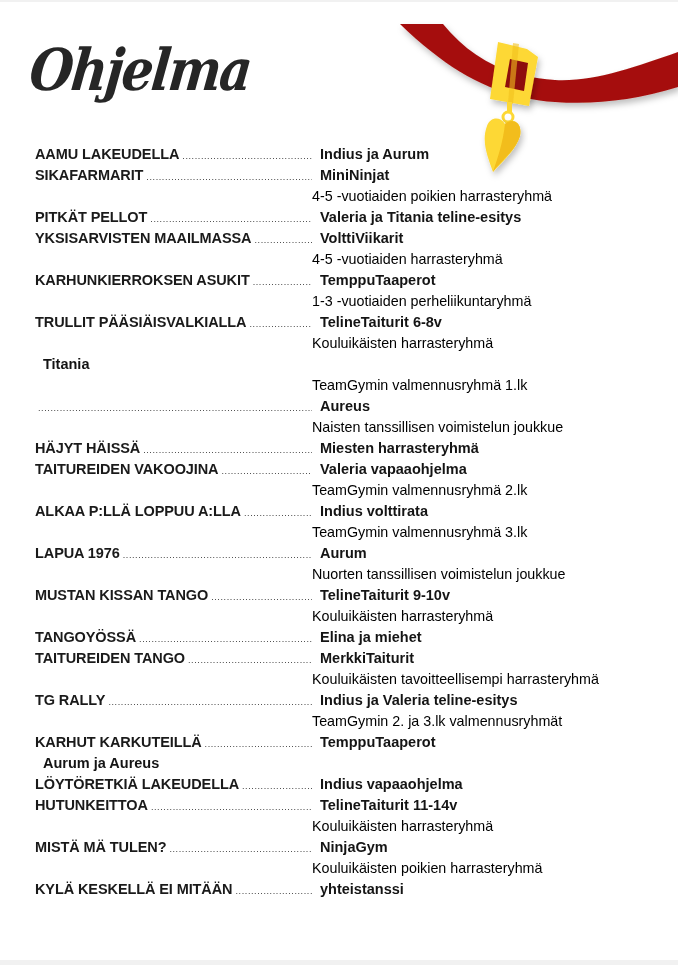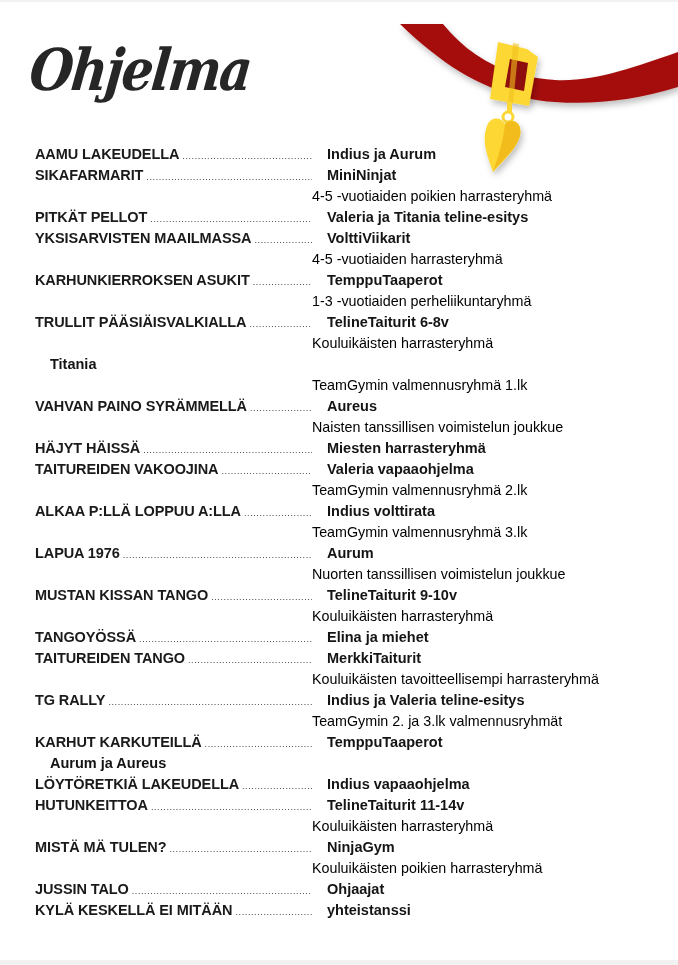--- a/index.html
+++ b/index.html
@@ -85,21 +85,21 @@
       letter-spacing: 0.6px;
     }
     .dots::after {
       content: "................................................................................................................................................";
     }
     .performer {
       font-weight: bold;
       font-size: 14.5px;
       white-space: nowrap;
       color: #141414;
-      margin-left: 15px;
+      margin-left: 8px;
     }
     .desc {
       display: block;
       padding-left: 277px;
       height: 21px;
       line-height: 21px;
       font-size: 14.3px;
       color: #000000;
       white-space: nowrap;
     }
@@ -204,21 +204,20 @@
     <div class="entry">
       <div class="line">
         <span class="performer">Titania</span>
       </div>
       <span class="desc">TeamGymin valmennusryhmä 1.lk</span>
     </div>
 
     <div class="entry">
       <div class="line">
         <div class="num-name">
-            <span class="name">VAHVAN PAINO SYRÄMMELLÄ</span>
             <span class="dots"></span>
           </div>
         <span class="performer">Aureus</span>
       </div>
       <span class="desc">Naisten tanssillisen voimistelun joukkue</span>
     </div>
 
     <div class="entry">
       <div class="line">
         <div class="num-name">
@@ -346,29 +345,20 @@
       <div class="line">
         <div class="num-name">
             <span class="name">MISTÄ MÄ TULEN?</span>
             <span class="dots"></span>
           </div>
         <span class="performer">NinjaGym</span>
       </div>
       <span class="desc">Kouluikäisten poikien harrasteryhmä</span>
     </div>
 
-    <div class="entry">
-      <div class="line">
-        <div class="num-name">
-            <span class="name">JUSSIN TALO</span>
-            <span class="dots"></span>
-          </div>
-        <span class="performer">Ohjaajat</span>
-      </div>
-    </div>
 
     <div class="entry">
       <div class="line">
         <div class="num-name">
             <span class="name">KYLÄ KESKELLÄ EI MITÄÄN</span>
             <span class="dots"></span>
           </div>
         <span class="performer">yhteistanssi</span>
       </div>
     </div>

